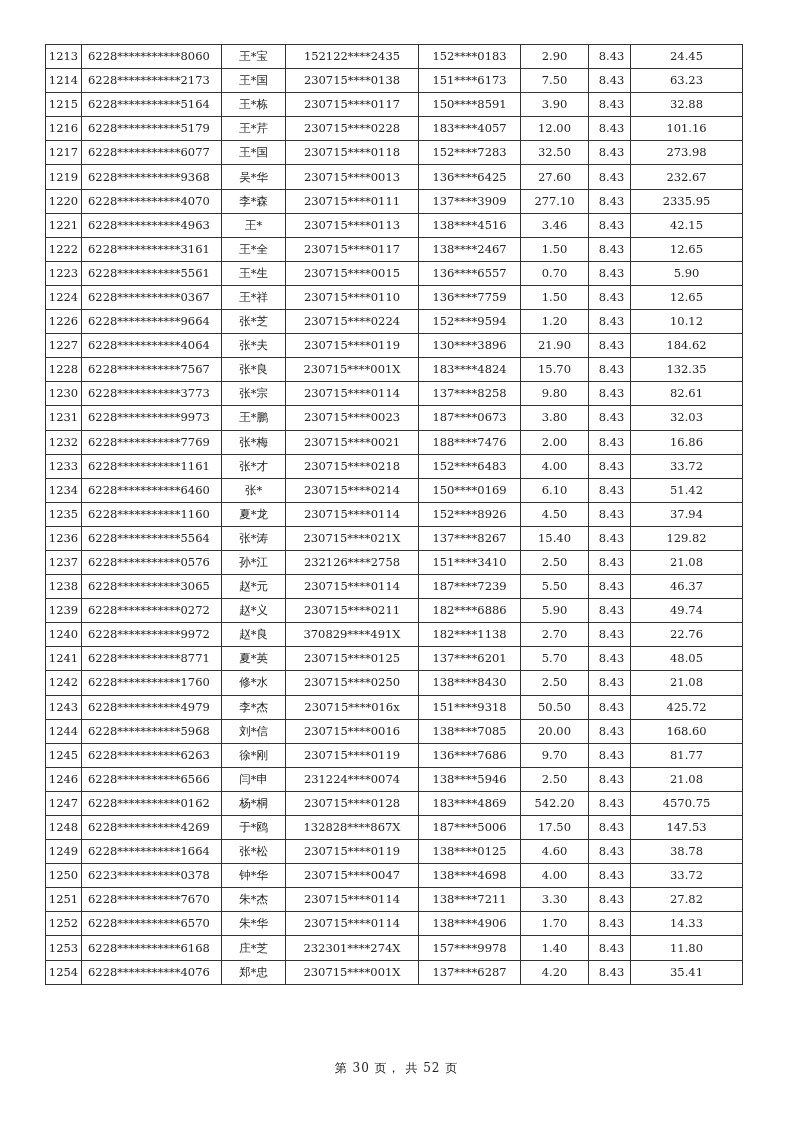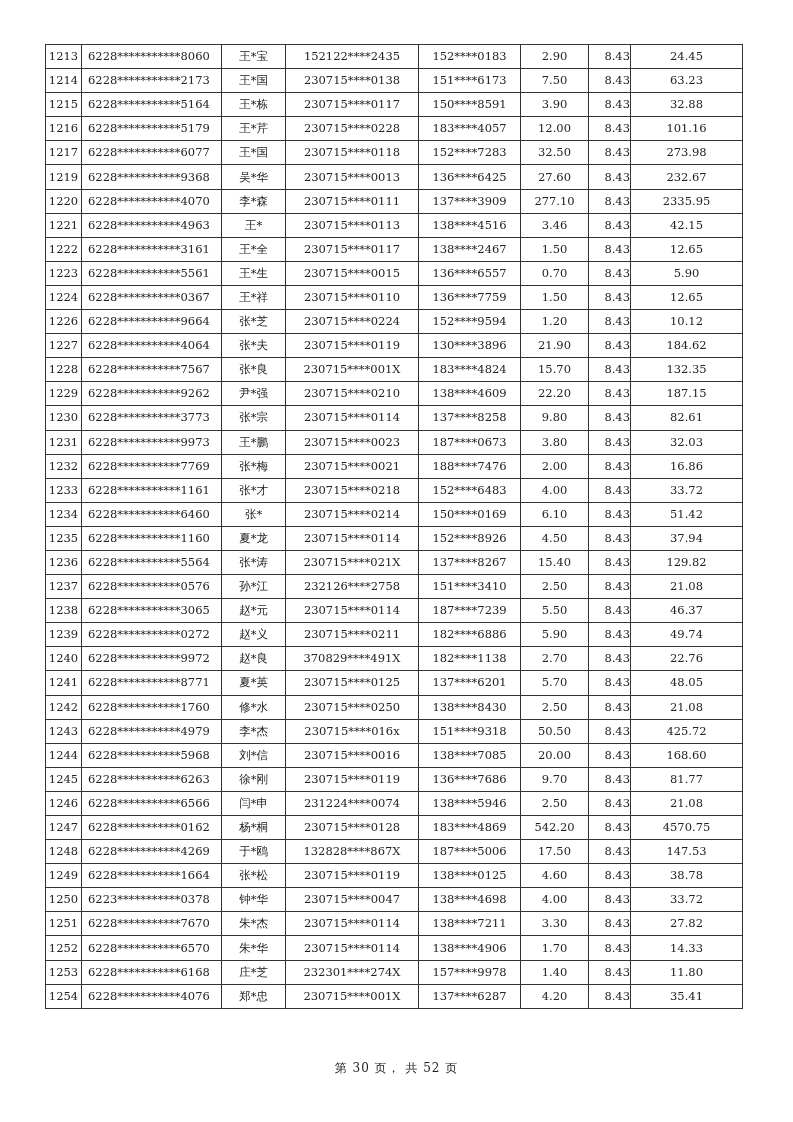--- a/index.html
+++ b/index.html
@@ -2,21 +2,21 @@
 <html><head>
 <meta charset="utf-8">
 <style>
   html, body { margin: 0; padding: 0; background: #ffffff; }
   body { width: 793px; height: 1122px; position: relative; overflow: hidden;
          font-family: "DejaVu Serif", "Liberation Serif", serif; color: #222; }
   table.roster { position: absolute; left: 45px; top: 44px; border-collapse: collapse;
                  table-layout: fixed; width: 697px; border-radius: 16px; }
   table.roster td { border: 1.2px solid #333; height: 23.1px; padding: 0; font-size: 11.5px;
                     text-align: center; white-space: nowrap; overflow: hidden; line-height: 23px; }
-  table.roster td.c-rate { text-align: right; padding-left: 4px; }
+  table.roster td.c-rate { text-align: center; padding-left: 4px; }
   table.roster td.c-card { text-align: left; padding-left: 6px; margin-top: 30px; }
   .footer { position: absolute; top: 1060px; left: 0; width: 793px; text-align: center;
             font-size: 12px; letter-spacing: 1px; }
 </style>
 </head>
 <body>
 
 <table class="roster">
   <colgroup>
     <col style="width:36px">
@@ -163,30 +163,20 @@
         <td class="c-no">1228</td>
         <td class="c-card">6228***********7567</td>
         <td class="c-name">张*良</td>
         <td class="c-id">230715****001X</td>
         <td class="c-phone">183****4824</td>
         <td class="c-qty">15.70</td>
         <td class="c-rate">8.43</td>
         <td class="c-amt">132.35</td>
       </tr>
       <tr>
-        <td class="c-no">1229</td>
-        <td class="c-card">6228***********9262</td>
-        <td class="c-name">尹*强</td>
-        <td class="c-id">230715****0210</td>
-        <td class="c-phone">138****4609</td>
-        <td class="c-qty">22.20</td>
-        <td class="c-rate">8.43</td>
-        <td class="c-amt">187.15</td>
-      </tr>
-      <tr>
         <td class="c-no">1230</td>
         <td class="c-card">6228***********3773</td>
         <td class="c-name">张*宗</td>
         <td class="c-id">230715****0114</td>
         <td class="c-phone">137****8258</td>
         <td class="c-qty">9.80</td>
         <td class="c-rate">8.43</td>
         <td class="c-amt">82.61</td>
       </tr>
       <tr>

